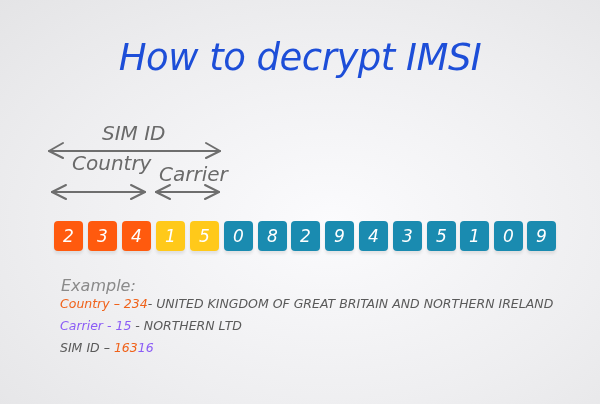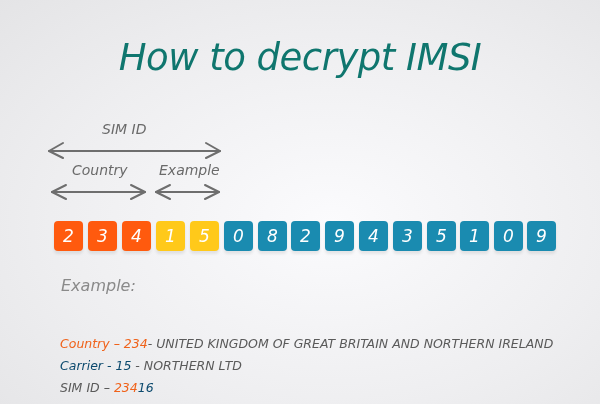--- a/index.html
+++ b/index.html
@@ -3,34 +3,34 @@
 <meta charset="utf-8">
 <style>
   html, body { margin:0; padding:0; }
   body {
     width:600px; height:404px; overflow:hidden; position:relative;
     background: radial-gradient(ellipse at 55% 55%, #fbfbfd 0%, #eeeef0 60%, #e4e4e6 100%);
     font-family: "DejaVu Sans", sans-serif;
   }
   .title {
     position:absolute; left:0; right:0; top:36px; text-align:center;
-    font-size:37px; color:#0f766e; font-style:italic; letter-spacing:-0.5px;
+    font-size:37px; color:#1d4ed8; font-style:italic; letter-spacing:-0.5px;
   }
-  .lbl { position:absolute; font-size:14px; font-style:italic; color:#6a6a6a; }
+  .lbl { position:absolute; font-size:20px; font-style:italic; color:#6a6a6a; }
   svg.arrows { position:absolute; left:0; top:0; }
   .digits { position:absolute; left:54px; top:221px; height:31px; }
   .digit {
     position:absolute; top:0; width:29px; height:30px; border-radius:4px;
     color:#fff; font-size:17px; font-style:italic; text-align:center; line-height:30px;
     box-shadow: 0 3px 3px rgba(0,0,0,0.08);
   }
   .example-lbl { position:absolute; left:61px; top:276px; font-size:16px; font-style:italic; color:#8a8a8a; }
-  .line { position:absolute; left:60px; font-size:12.5px; font-style:italic; color:#5a5a5a; white-space:nowrap;margin-top:40px; }
+  .line { position:absolute; left:60px; font-size:12.5px; font-style:italic; color:#5a5a5a; white-space:nowrap; }
   .orange { color:#f0621a; }
-  .yellow { color:#0c4a6e;text-align:center; }
+  .yellow { color:#8b5cf6;text-align:center; }
 </style>
 </head>
 <body>
 
 <div class="title">How to decrypt IMSI</div>
 
 <svg class="arrows" width="600" height="404">
   <g stroke="#6e6e6e" stroke-width="2" fill="none" stroke-linecap="round" stroke-linejoin="round">
 
     <g>
@@ -47,22 +47,22 @@
 
     <g>
       <line x1="156" y1="192" x2="219" y2="192"></line>
       <polyline points="170,185 156,192 170,199"></polyline>
       <polyline points="205,185 219,192 205,199"></polyline>
     </g>
   </g>
 </svg>
 
 <div class="lbl" style="left:102px; top:121px;">SIM ID</div>
-<div class="lbl" style="left:72px; top:162px;">Country</div>
-<div class="lbl" style="left:159px; top:162px;">Example</div>
+<div class="lbl" style="left:72px; top:151px;">Country</div>
+<div class="lbl" style="left:159px; top:162px;">Carrier</div>
 
 <div class="digits">
   <div class="digit" style="left:0px;    background:#ff5a0e;">2</div>
   <div class="digit" style="left:34px;   background:#ff5a0e;">3</div>
   <div class="digit" style="left:68px;   background:#ff5a0e;">4</div>
   <div class="digit" style="left:102px;  background:#ffc91a;">1</div>
   <div class="digit" style="left:136px;  background:#ffc91a;">5</div>
   <div class="digit" style="left:170px;  background:#1a8bb0;">0</div>
   <div class="digit" style="left:204px;  background:#1a8bb0;">8</div>
   <div class="digit" style="left:237px;  background:#1a8bb0;">2</div>
@@ -77,14 +77,14 @@
 
 <div class="example-lbl">Example:</div>
 
 <div class="line" style="top:296px;">
   <span class="orange">Country – 234</span><span>- UNITED KINGDOM OF GREAT BRITAIN AND NORTHERN IRELAND</span>
 </div>
 <div class="line" style="top:318px;">
   <span class="yellow">Carrier - 15</span><span> - NORTHERN LTD</span>
 </div>
 <div class="line" style="top:340px;">
-  <span>SIM ID – </span><span class="orange">234</span><span class="yellow">16</span>
+  <span>SIM ID – </span><span class="orange">163</span><span class="yellow">16</span>
 </div>
 
 </body></html>

